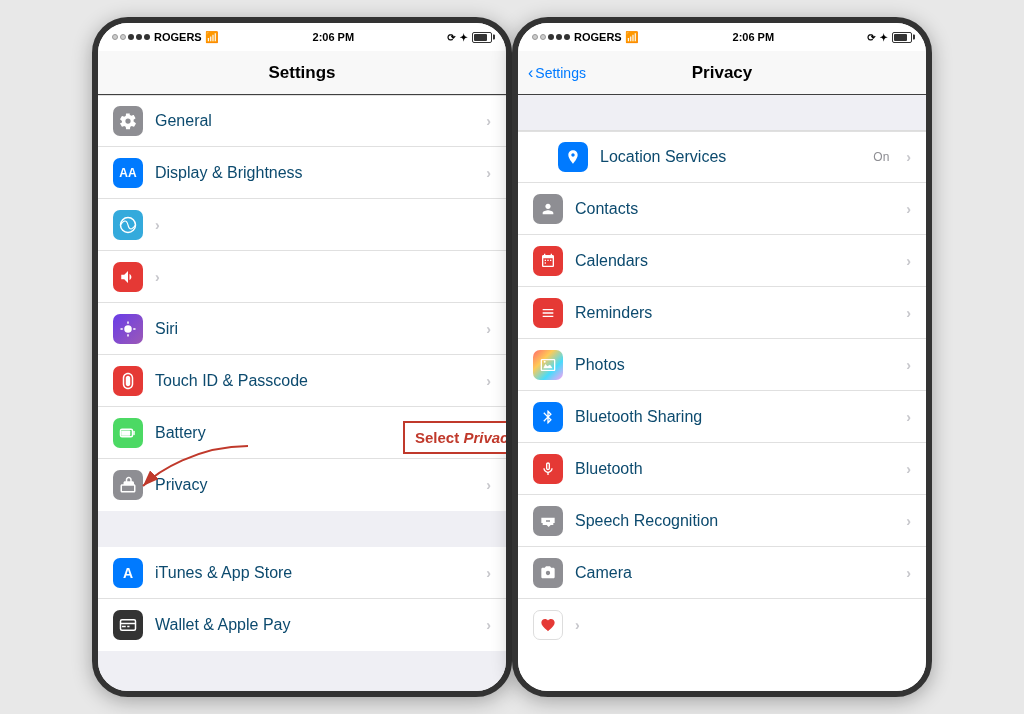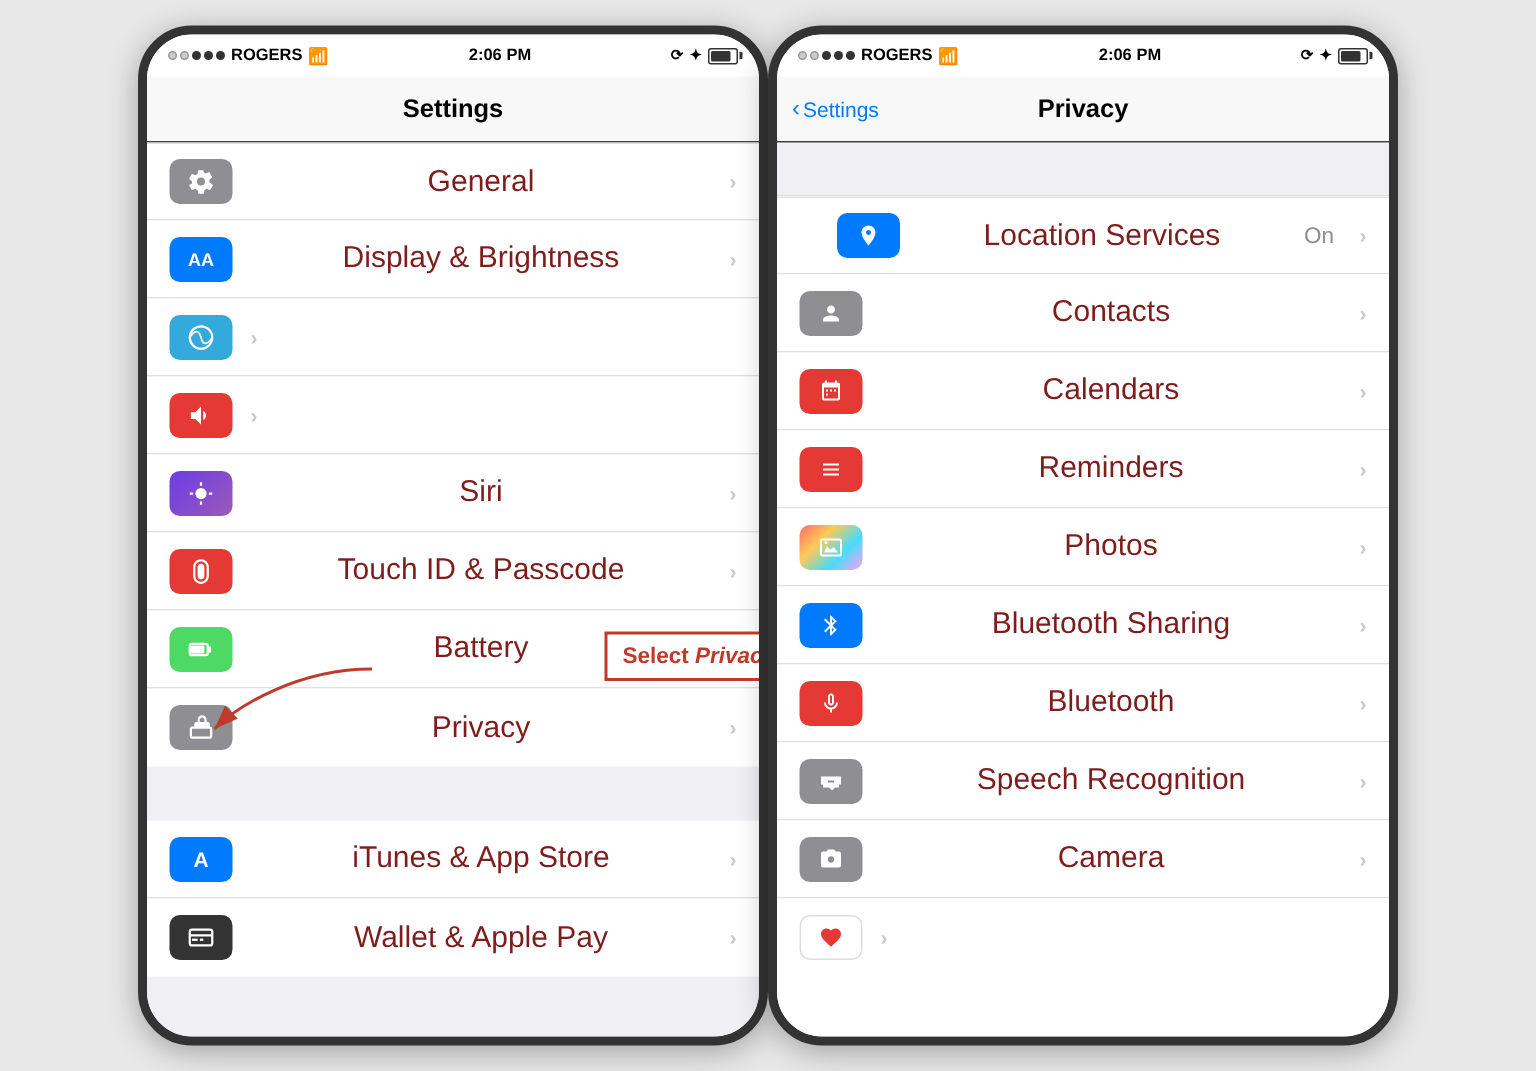--- a/index.html
+++ b/index.html
@@ -127,39 +127,39 @@
       align-items: center;
       padding: 0 15px;
       gap: 12px;
       position: relative;
     }
     .settings-item:first-child {
       border-top: 1px solid #e0e0e0;
     }
 
     .item-icon {
-      width: 42px;
+      width: 30px;
       height: 30px;
       border-radius: 7px;
       display: flex;
       align-items: center;
       justify-content: center;
       flex-shrink: 0;
       color: #fff;
       font-size: 16px;
     }
 
     .item-label {
       flex: 1;
-      font-size: 20px;
-      color: #7f1d1d;
+      font-size: 16px;
+      color: #0c4a6e;
     }
 
     .item-value {
-      font-size: 15px;
+      font-size: 12px;
       color: #8e8e93;
       margin-right: 5px;
     }
 
     .chevron-right {
       color: #c7c7cc;
       font-size: 14px;
       font-weight: 600;
     }
 
@@ -195,21 +195,20 @@
       margin-left: 45px;
     }
     .annotation-box em {
       font-style: italic;
     }
 
     
     .phones-wrapper {
       position: relative;
       display: flex;
-      text-align: center;
     }
   </style>
 </head>
 <body>
 
 <div class="phones-wrapper">
 
   <div class="phone">
 
     <div class="status-bar">

